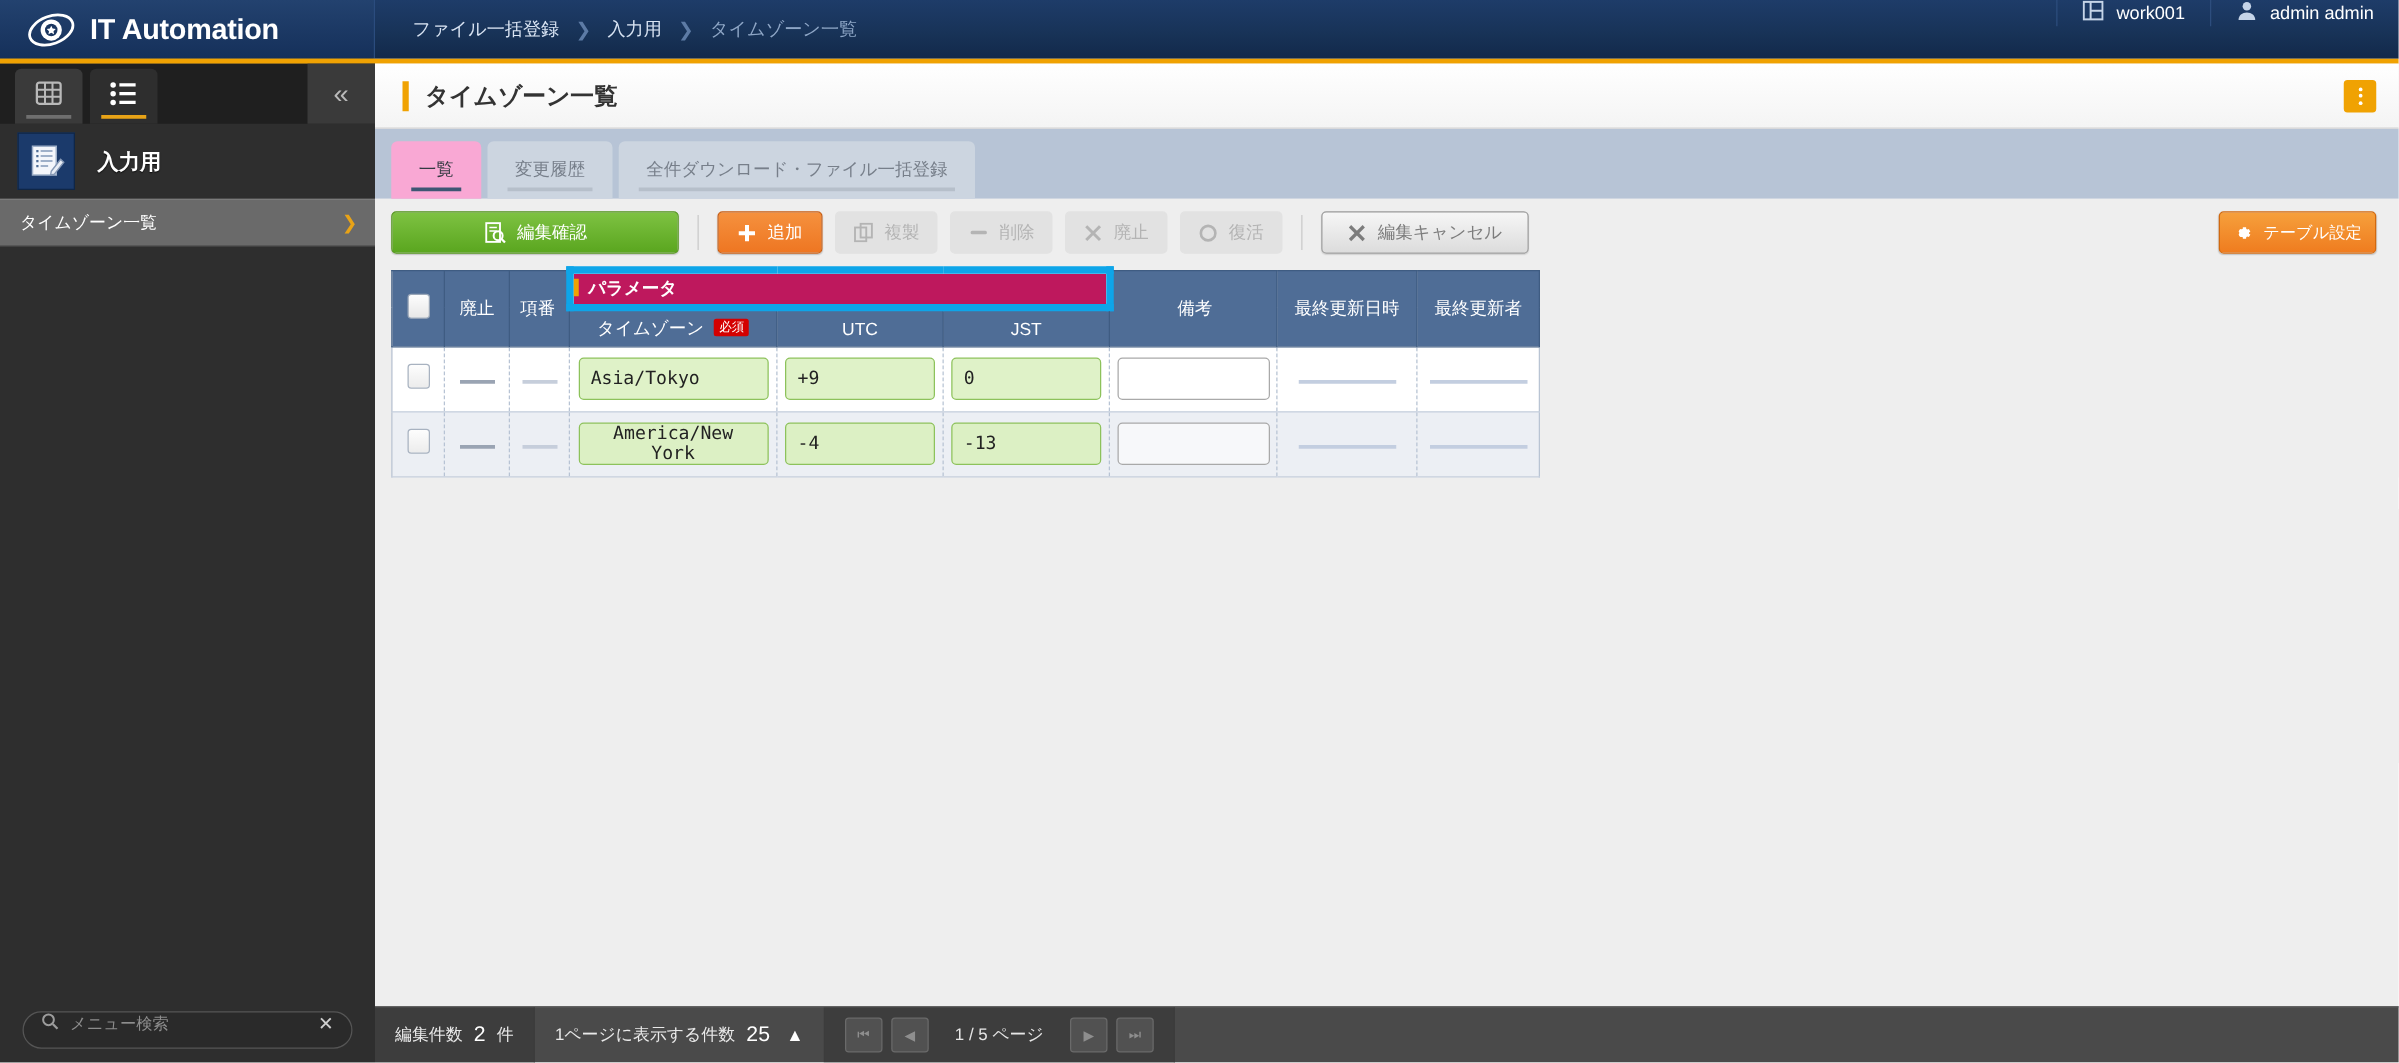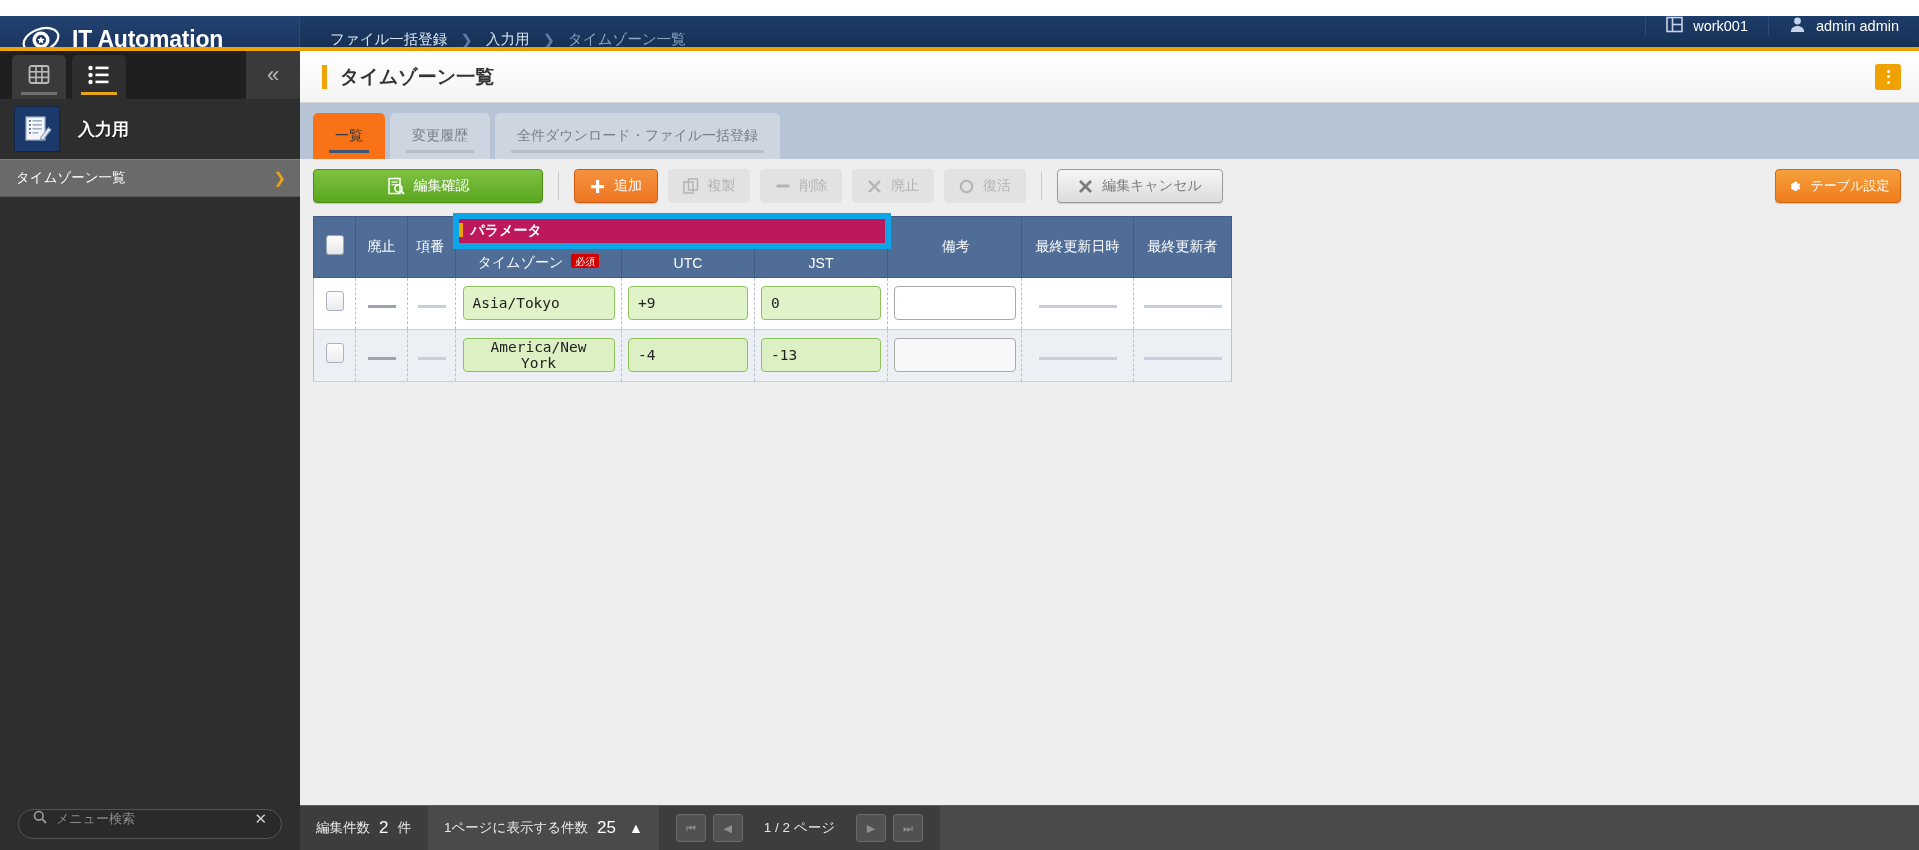--- a/index.html
+++ b/index.html
@@ -6,21 +6,21 @@
   html, body {
     width: 1919px; height: 850px;
     font-family: "Liberation Sans", "DejaVu Sans", sans-serif;
     overflow: hidden;
     background: #ffffff;
   }
   body { position: relative; }
 
   
   .topbar {
-    position: absolute; top: 16px; left: 0; width: 1919px; height: 47px;
+    position: absolute; top: 0; left: 0; width: 1919px; height: 47px;
     background: linear-gradient(180deg, #1d3a66 0%, #16315a 45%, #102murky 100%);
     background: linear-gradient(180deg, #1e3c69 0%, #183358 55%, #12294a 100%);
     display: flex; align-items: stretch;
   }
   .brand {
     width: 300px; display: flex; align-items: center; gap: 12px;
     padding-left: 22px;
     border-right: 1px solid #2b4c7e;
     background: linear-gradient(180deg, #23426f 0%, #15305a 100%);
   }
@@ -131,21 +131,21 @@
 
   .tabs-row {
     height: 56px; background: #b7c4d6; display: flex; align-items: flex-end;
     padding-left: 13px; gap: 5px;
   }
   .tab {
     height: 46px; border-radius: 5px 5px 0 0; background: #ccd5e0;
     display: flex; flex-direction: column; align-items: center; justify-content: center;
     padding: 0 22px; position: relative; min-width: 70px;
   }
-  .tab.active { background: #f97316; }
+  .tab.active { background: #f9a8d4; }
   .tab span.lbl { font-size: 14px; color: #777f8a; white-space: nowrap; }
   .tab.active span.lbl { color: #343a42; }
   .tab .u {
     position: absolute; bottom: 6px; left: 16px; right: 16px; height: 3px; background: #b6bfca;
   }
   .tab.active .u { background: #3e5673; }
 
   .toolbar {
     height: 54px; background: #eeeeee; display: flex; align-items: center;
     padding: 0 0 0 13px; gap: 10px;
@@ -581,18 +581,18 @@
     <span>件</span>
   </div>
   <div class="f-cell">
     <span>1ページに表示する件数</span>
     <span class="f-num">25</span>
     <span class="f-caret">▲</span>
   </div>
   <div class="f-cell dark" style="gap:7px;">
     <span class="pg-btn">⏮</span>
     <span class="pg-btn">◀</span>
-    <span class="pg-txt">1 / 2 ページ</span>
+    <span class="pg-txt">1 / 5 ページ</span>
     <span class="pg-btn">▶</span>
     <span class="pg-btn">⏭</span>
   </div>
   <div class="f-fill"></div>
 </div>
 
 </body></html>

